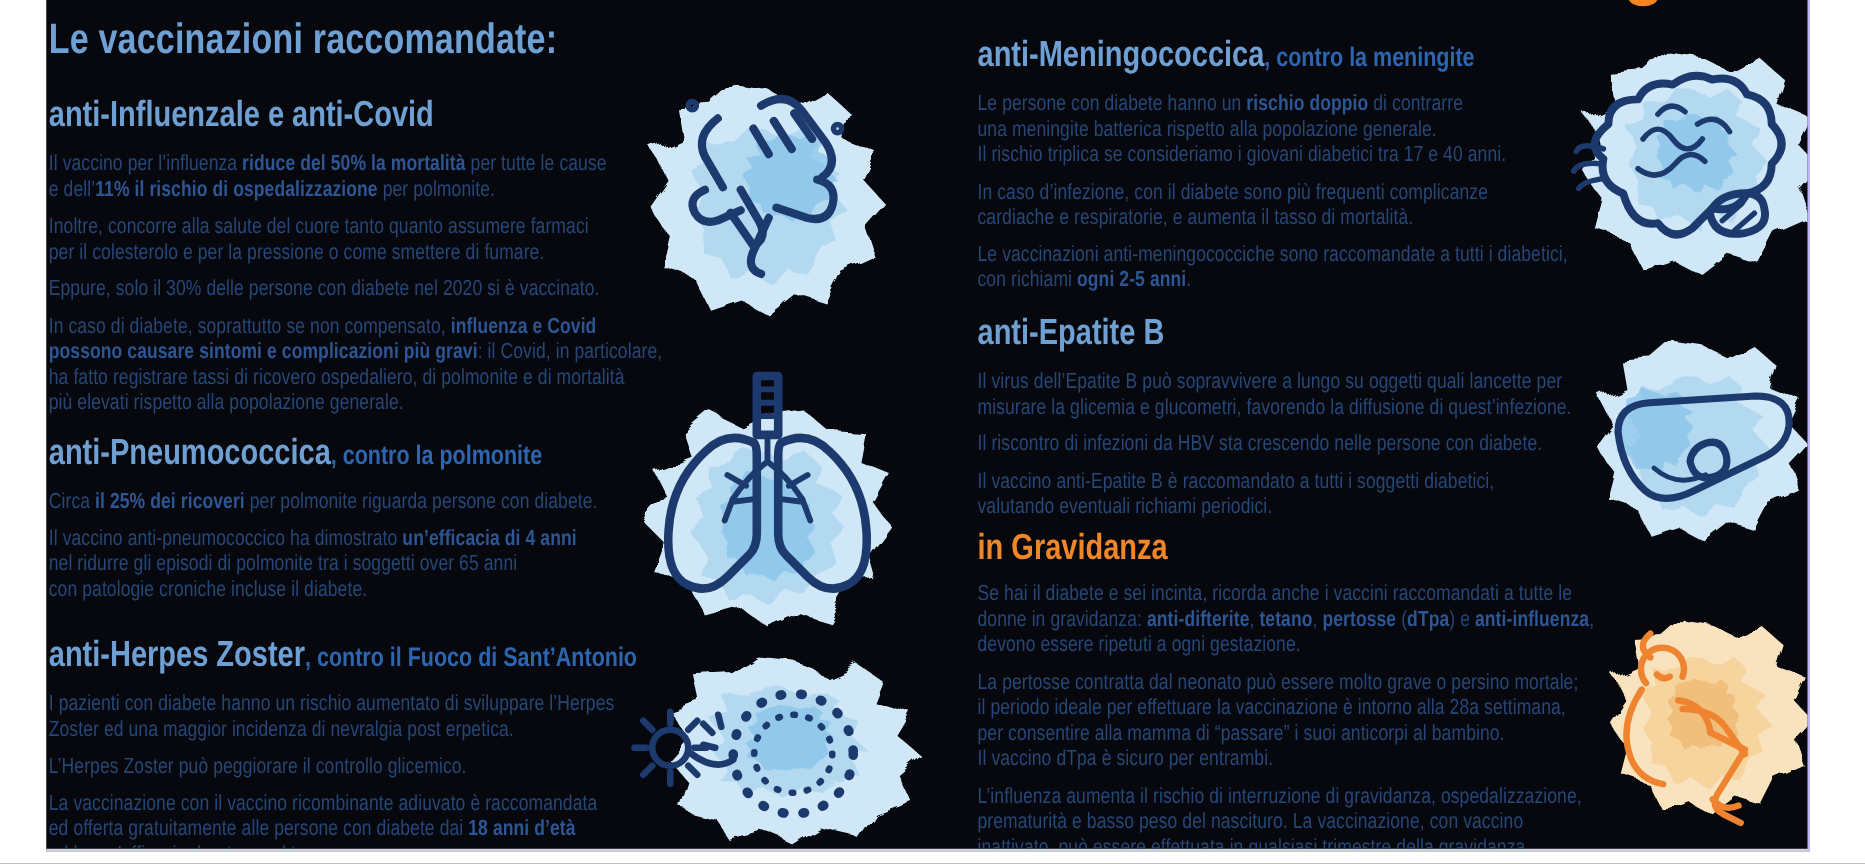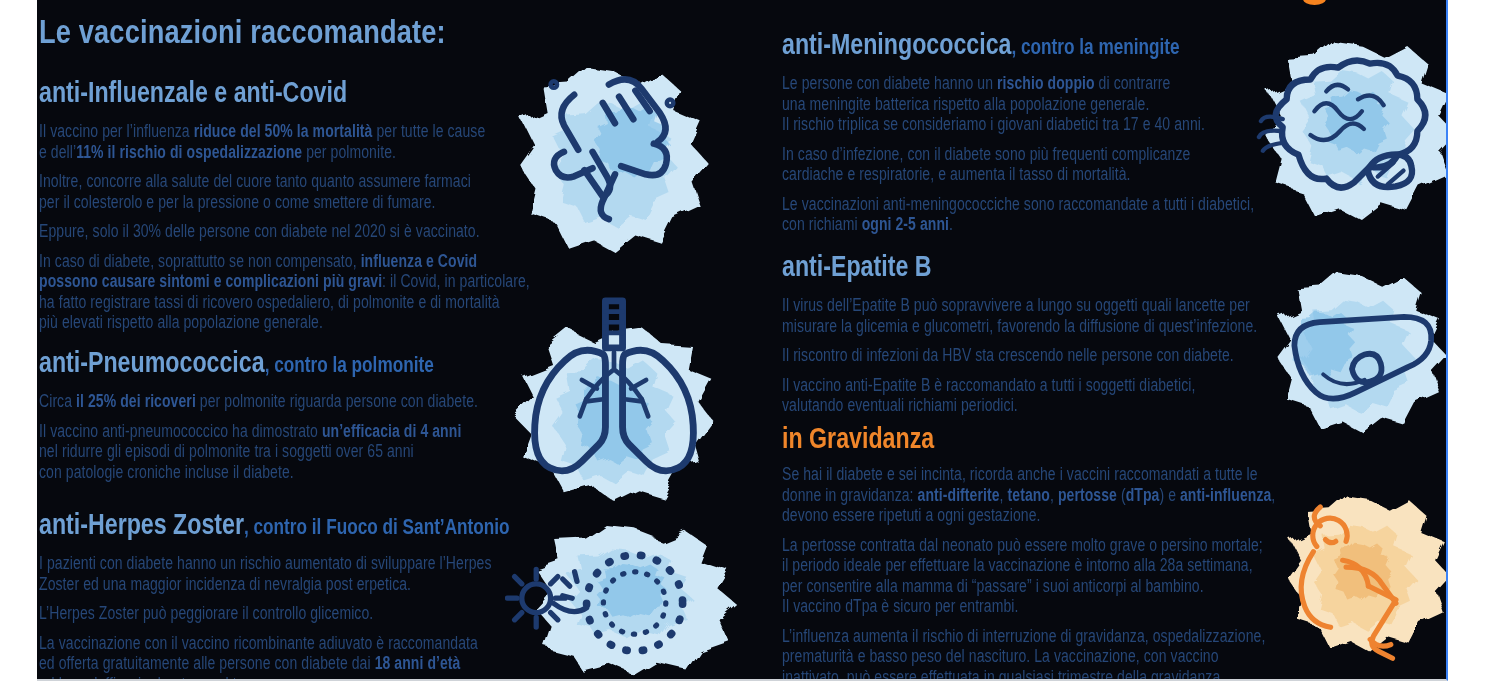--- a/index.html
+++ b/index.html
@@ -4,21 +4,21 @@
 <style>
   html,body{margin:0;padding:0;}
   body{
     width:1492px;height:691px;position:relative;overflow:hidden;
     background:#ffffff;
     font-family:"Liberation Sans", sans-serif;
   }
   .panel{
     position:absolute;left:37px;top:0;width:1409px;height:679px;
     background:#06080e;overflow:hidden;
-    border-right:2px solid #3b82f6;border-bottom:2px solid #cfd3d8;text-decoration:underline;
+    border-right:2px solid #c4b5fd;border-bottom:2px solid #cfd3d8;text-decoration:underline;
   }
   .top-mark{
     position:absolute;left:1266px;top:-7px;width:23px;height:12px;
     border-radius:50%;background:#f5831f;
   }
   
   .col{position:absolute;top:0;height:681px;transform:scaleX(0.8);transform-origin:0 0;}
   .col.left{left:2px;width:660px;}
   .col.right{left:745px;width:670px;}
   .sec{position:absolute;left:0;}

